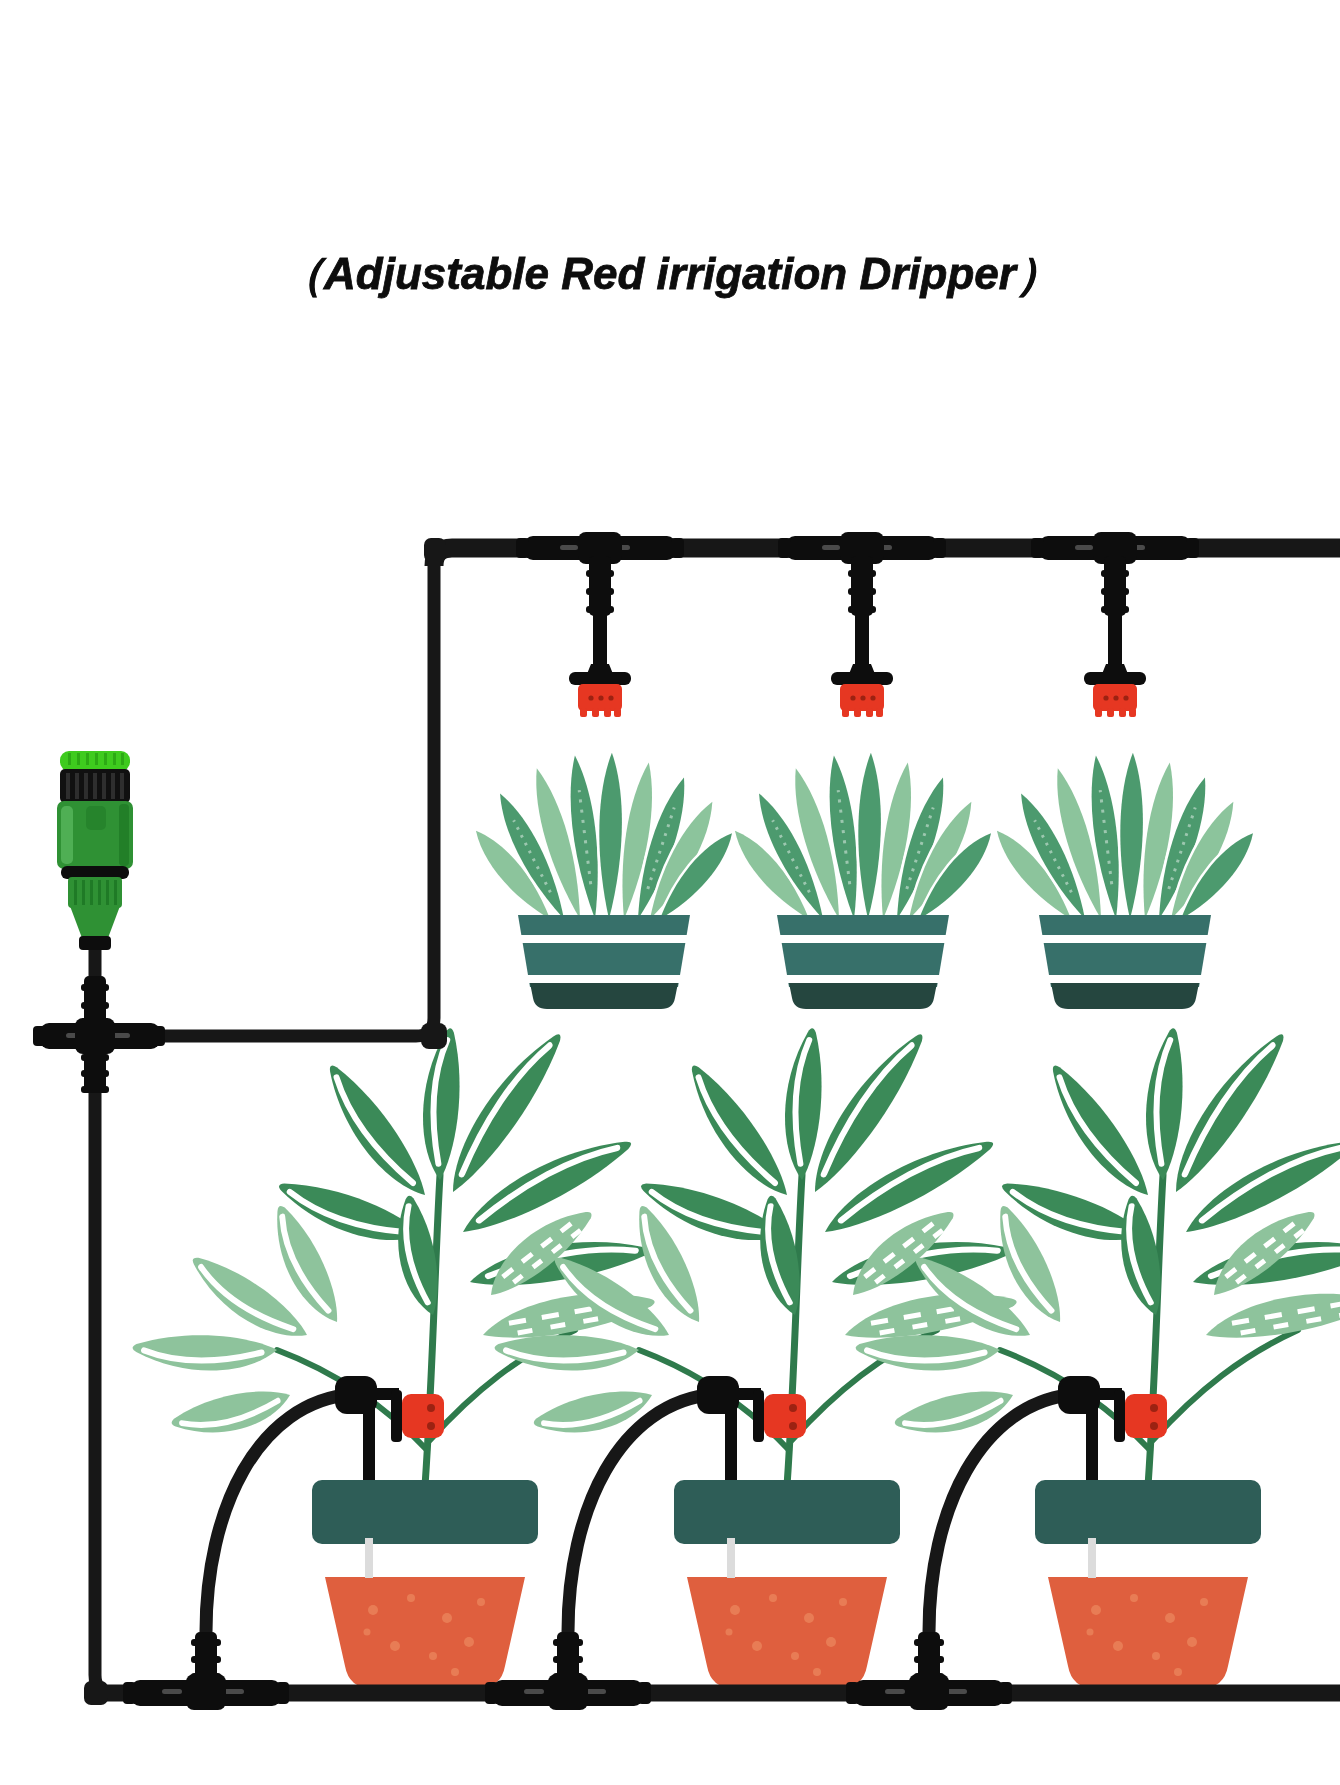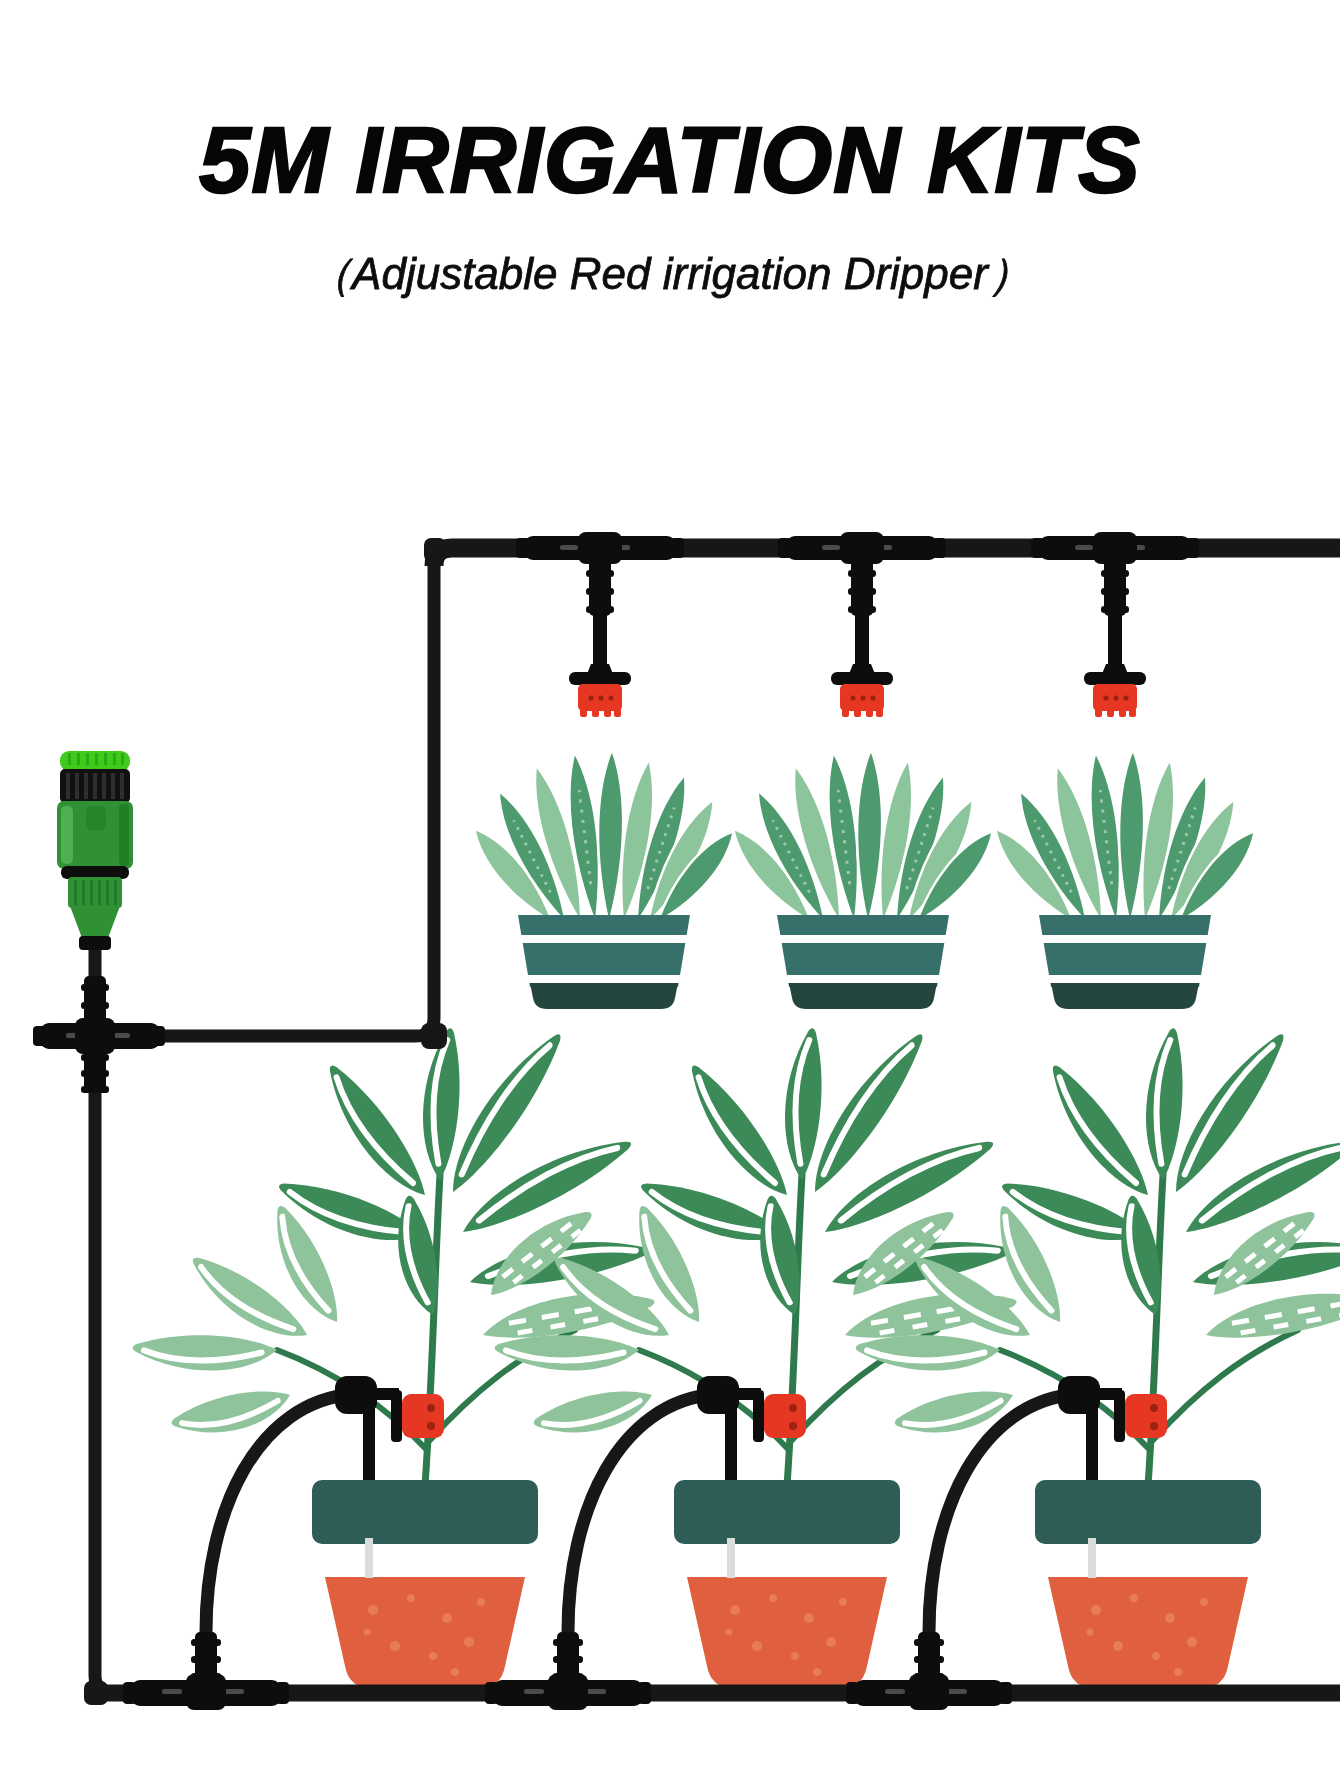--- a/index.html
+++ b/index.html
@@ -17,33 +17,32 @@
     font-weight:bold;font-style:italic;
     color:#060606;
     -webkit-text-stroke:2.5px #060606;
     letter-spacing:1px;
     white-space:nowrap;
   }
   .subtitle{
     position:absolute;top:248px;left:0;width:100%;
     margin:0;text-align:center;
     font-size:44px;line-height:1.2;
-    font-style:italic;font-weight:normal;
+    font-style:italic;font-weight:bold;
     color:#0d0d0d;
     -webkit-text-stroke:0.8px #0d0d0d;
     white-space:nowrap;
   }
   .scene{position:absolute;left:0;top:0;width:1340px;height:1785px;}
 </style>
 </head>
 <body>
 
 <div class="canvas">
 
-  <h1 class="title">5M IRRIGATION KITS</h1>
   <div class="subtitle">（Adjustable Red irrigation Dripper）</div>
 
   <svg class="scene" viewBox="0 0 1340 1785">
     <defs>
 
       <path id="sleaf" d="M0 0 C -14 -56 -16 -118 0 -160 C 16 -118 14 -56 0 0 Z"></path>
       <path id="sleaf-dots" d="M0 -34 L 0 -126" fill="none"></path>
 
       <g id="snake-plant">
         <g paint-order="stroke" stroke="#ffffff" stroke-width="5">

